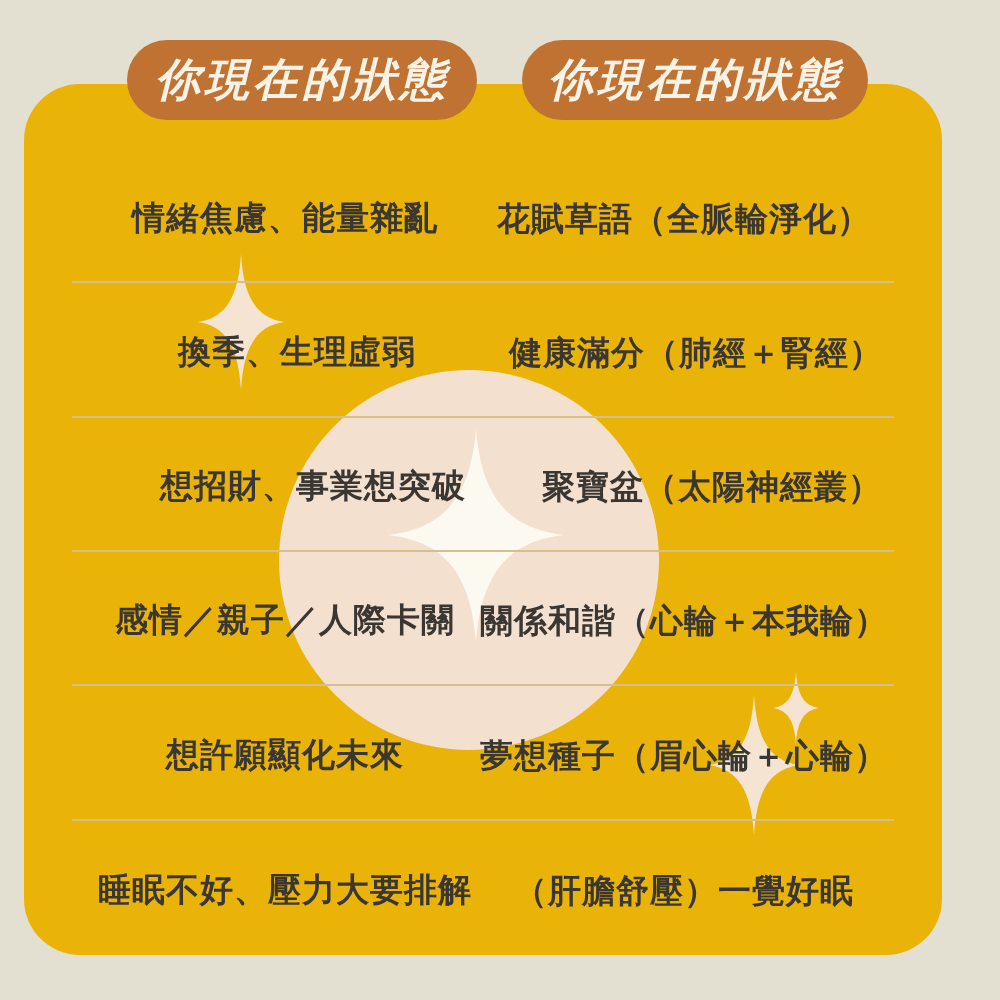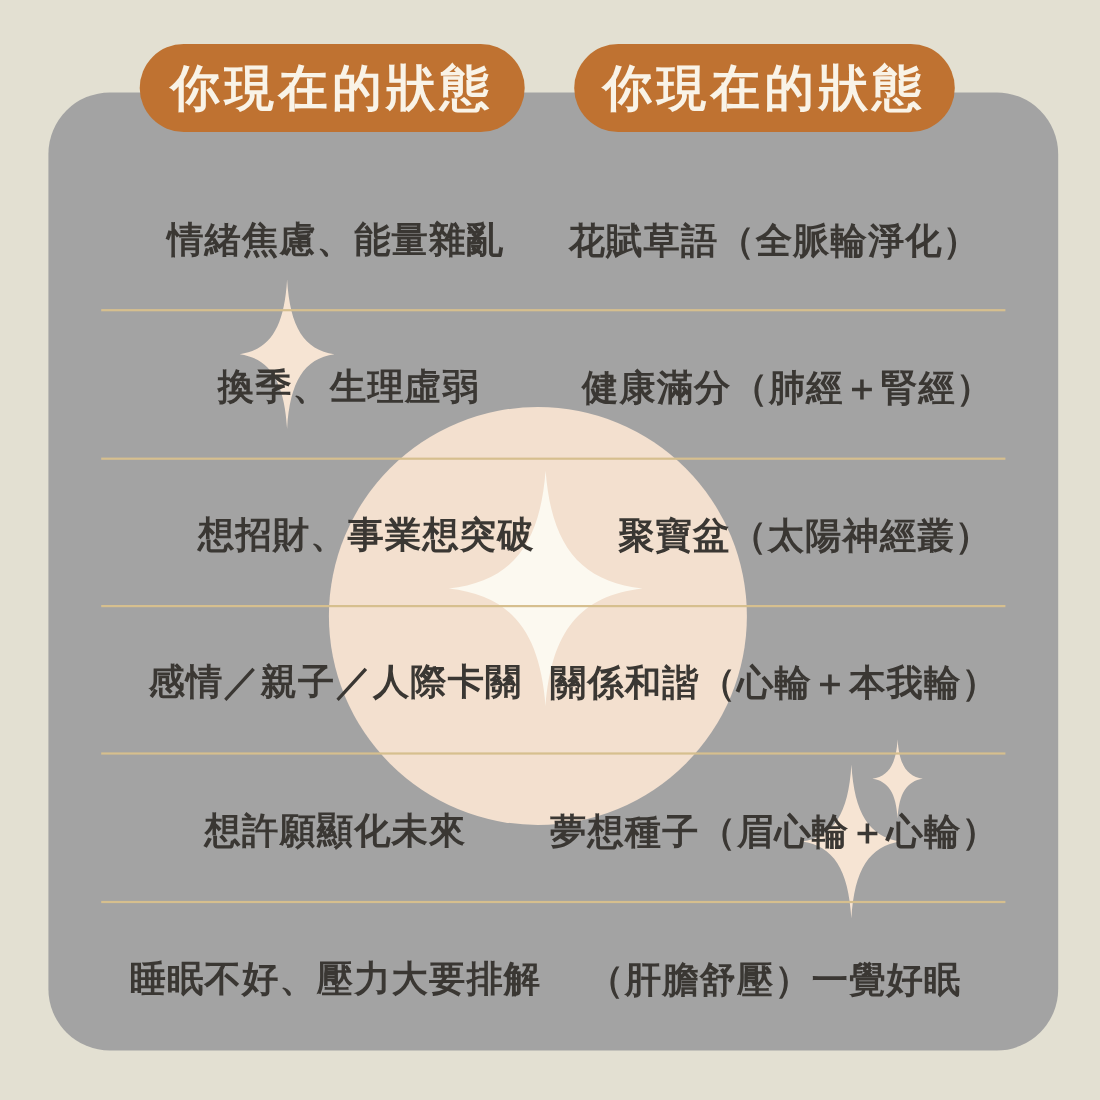--- a/index.html
+++ b/index.html
@@ -9,23 +9,23 @@
     -webkit-font-smoothing: antialiased;
   }
   .stage {
     position: relative;
     width: 1000px; height: 1000px;
     background: #e3e0d2;
     overflow: hidden;
   }
   .card {
     position: absolute;
-    left: 44px; top: 84px;
+    left: 24px; top: 84px;
     width: 918px; height: 871px;
-    background: #a3a3a3;
+    background: #eab308;
     border-radius: 56px;
     overflow: hidden;
   }
   
   .deco { position: absolute; z-index: 1; }
   .deco-circle {
     left: 255px; top: 286px;
     width: 380px; height: 380px;
     border-radius: 50%;
     background: #f3e0cf;
@@ -63,20 +63,21 @@
     letter-spacing: 1px; line-height: 49px; white-space: nowrap;
   }
   
   .pill {
     position: absolute; top: 40px; height: 80px;
     background: #bf7231; border-radius: 40px;
     display: flex; align-items: center; justify-content: center;
     color: #f9f3e7; font-size: 45px; font-weight: bold;
     letter-spacing: 4px; white-space: nowrap;
     z-index: 5;
+    font-style: italic;
   }
   .pill-left  { left: 127px; width: 350px; }
   .pill-right { left: 522px; width: 346px; }
 </style>
 </head>
 <body>
 
 <div class="stage">
 
   <div class="card">

